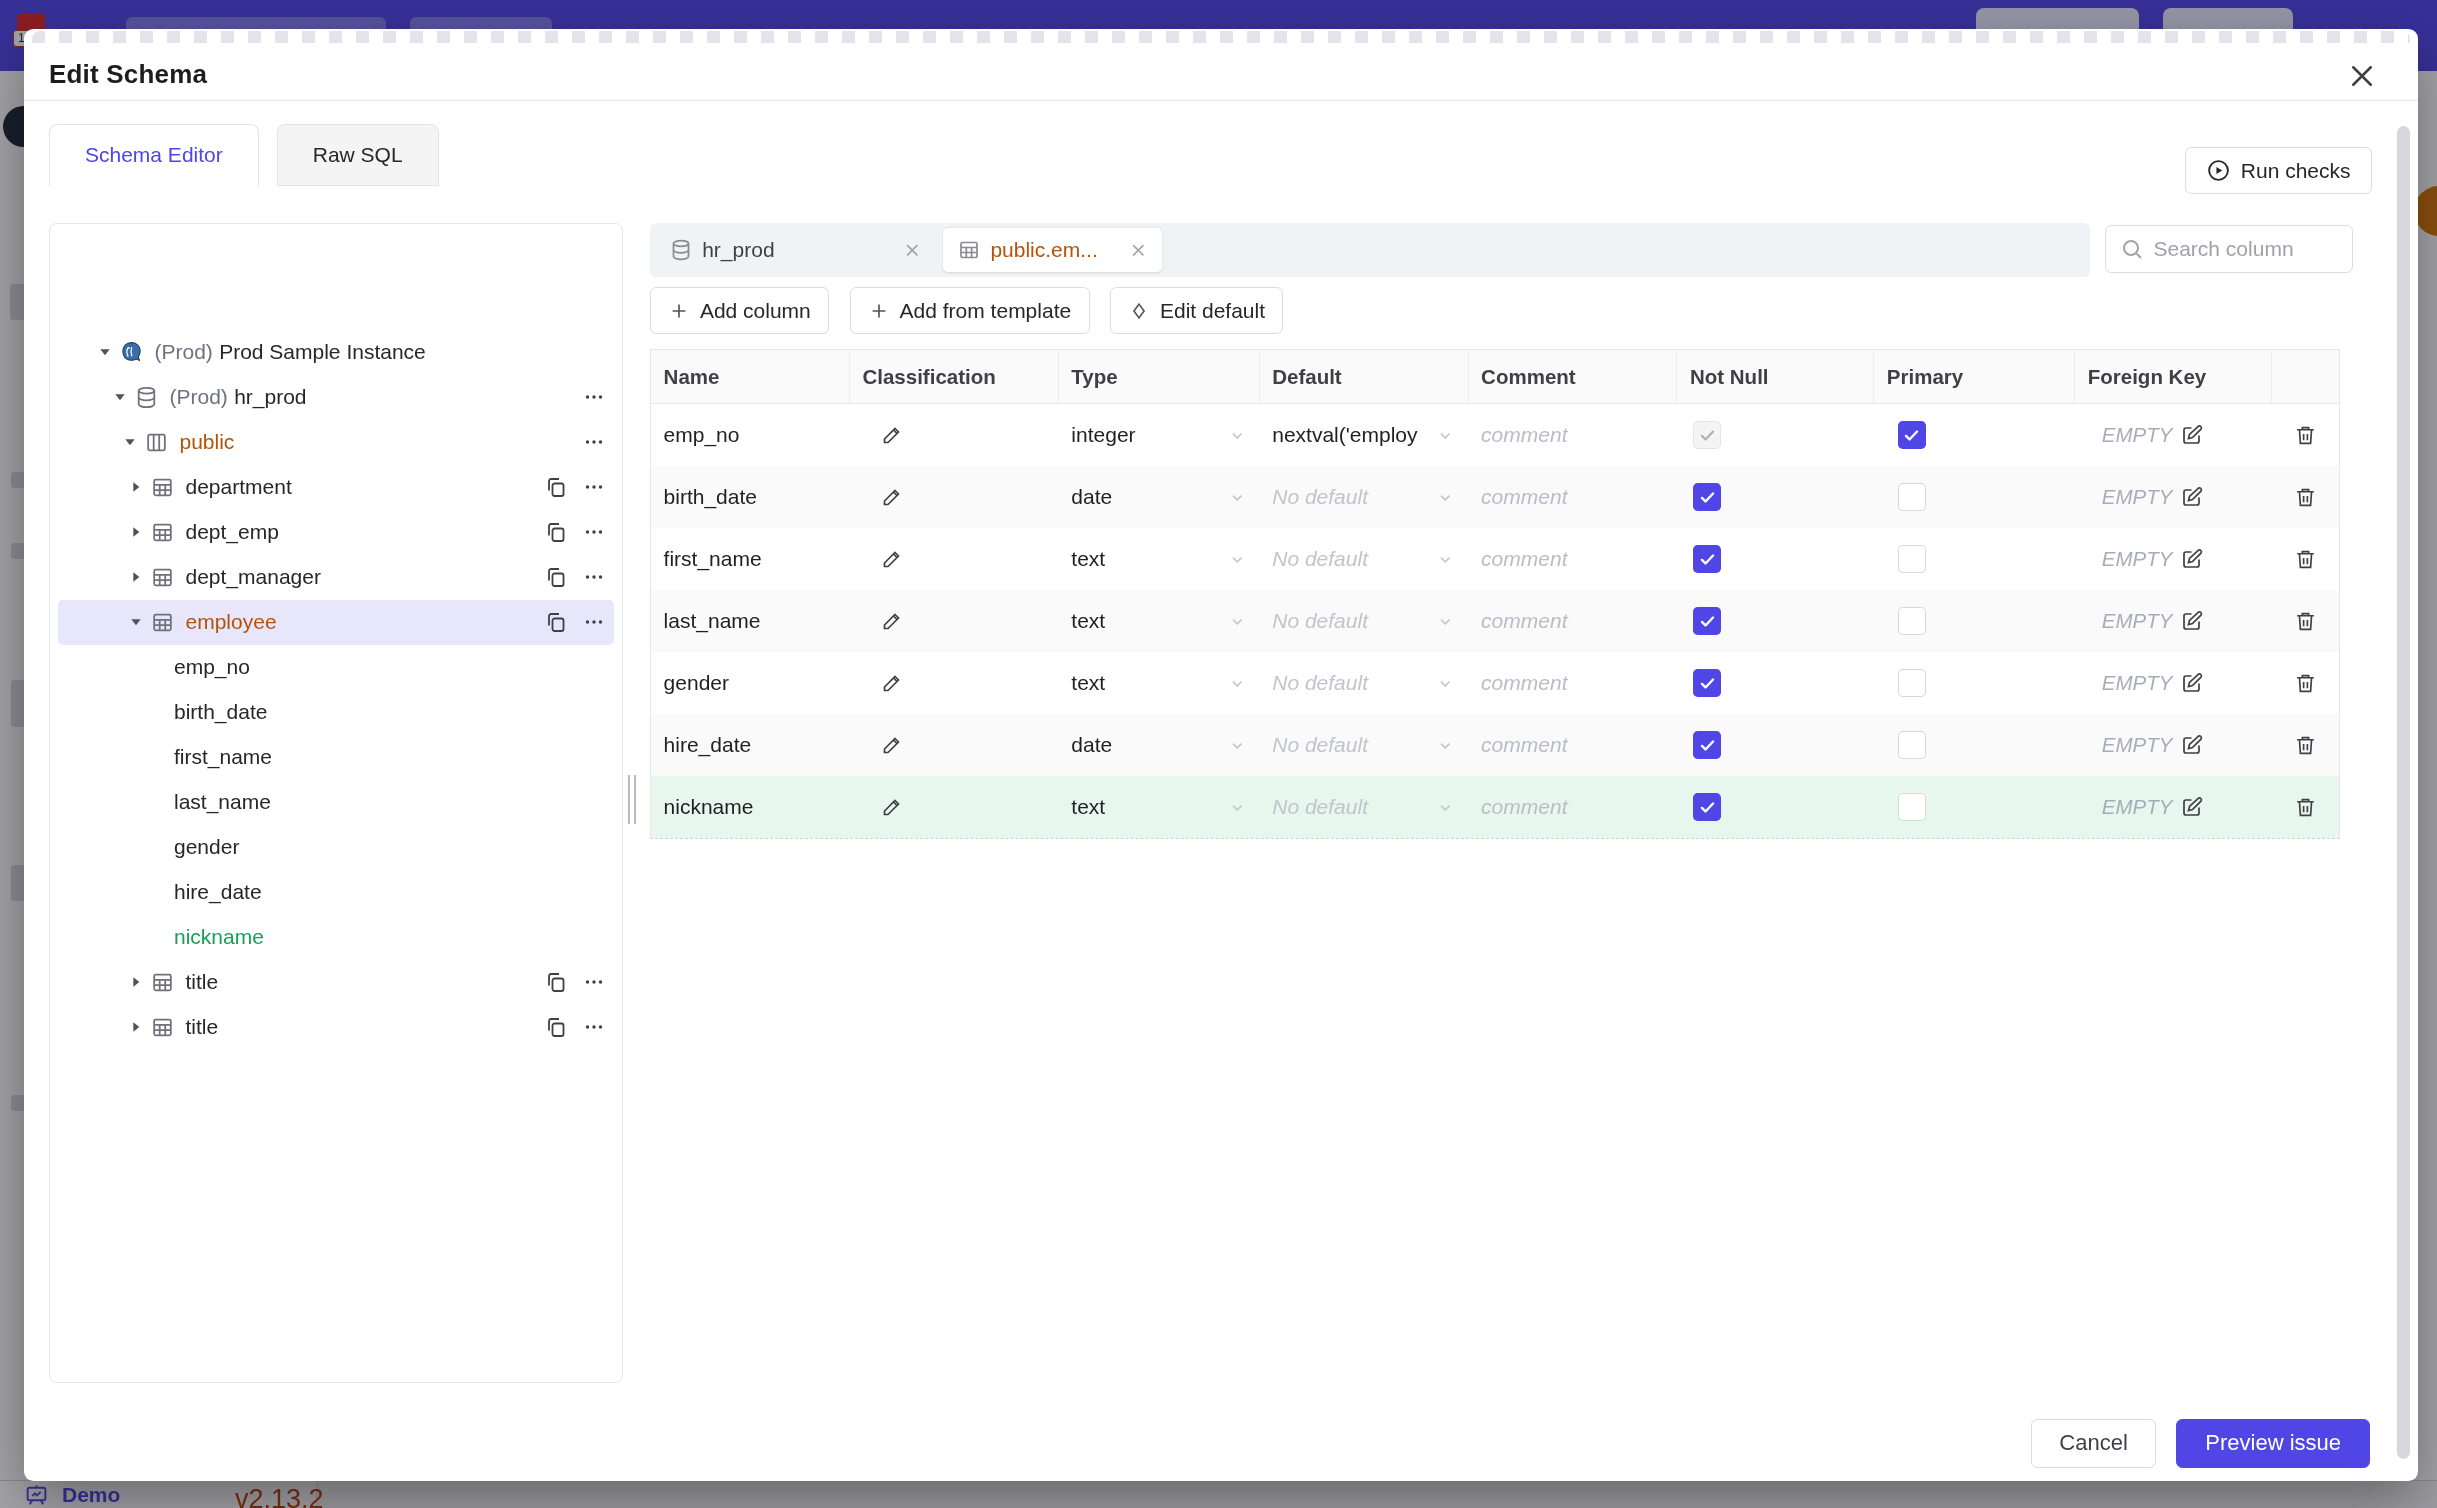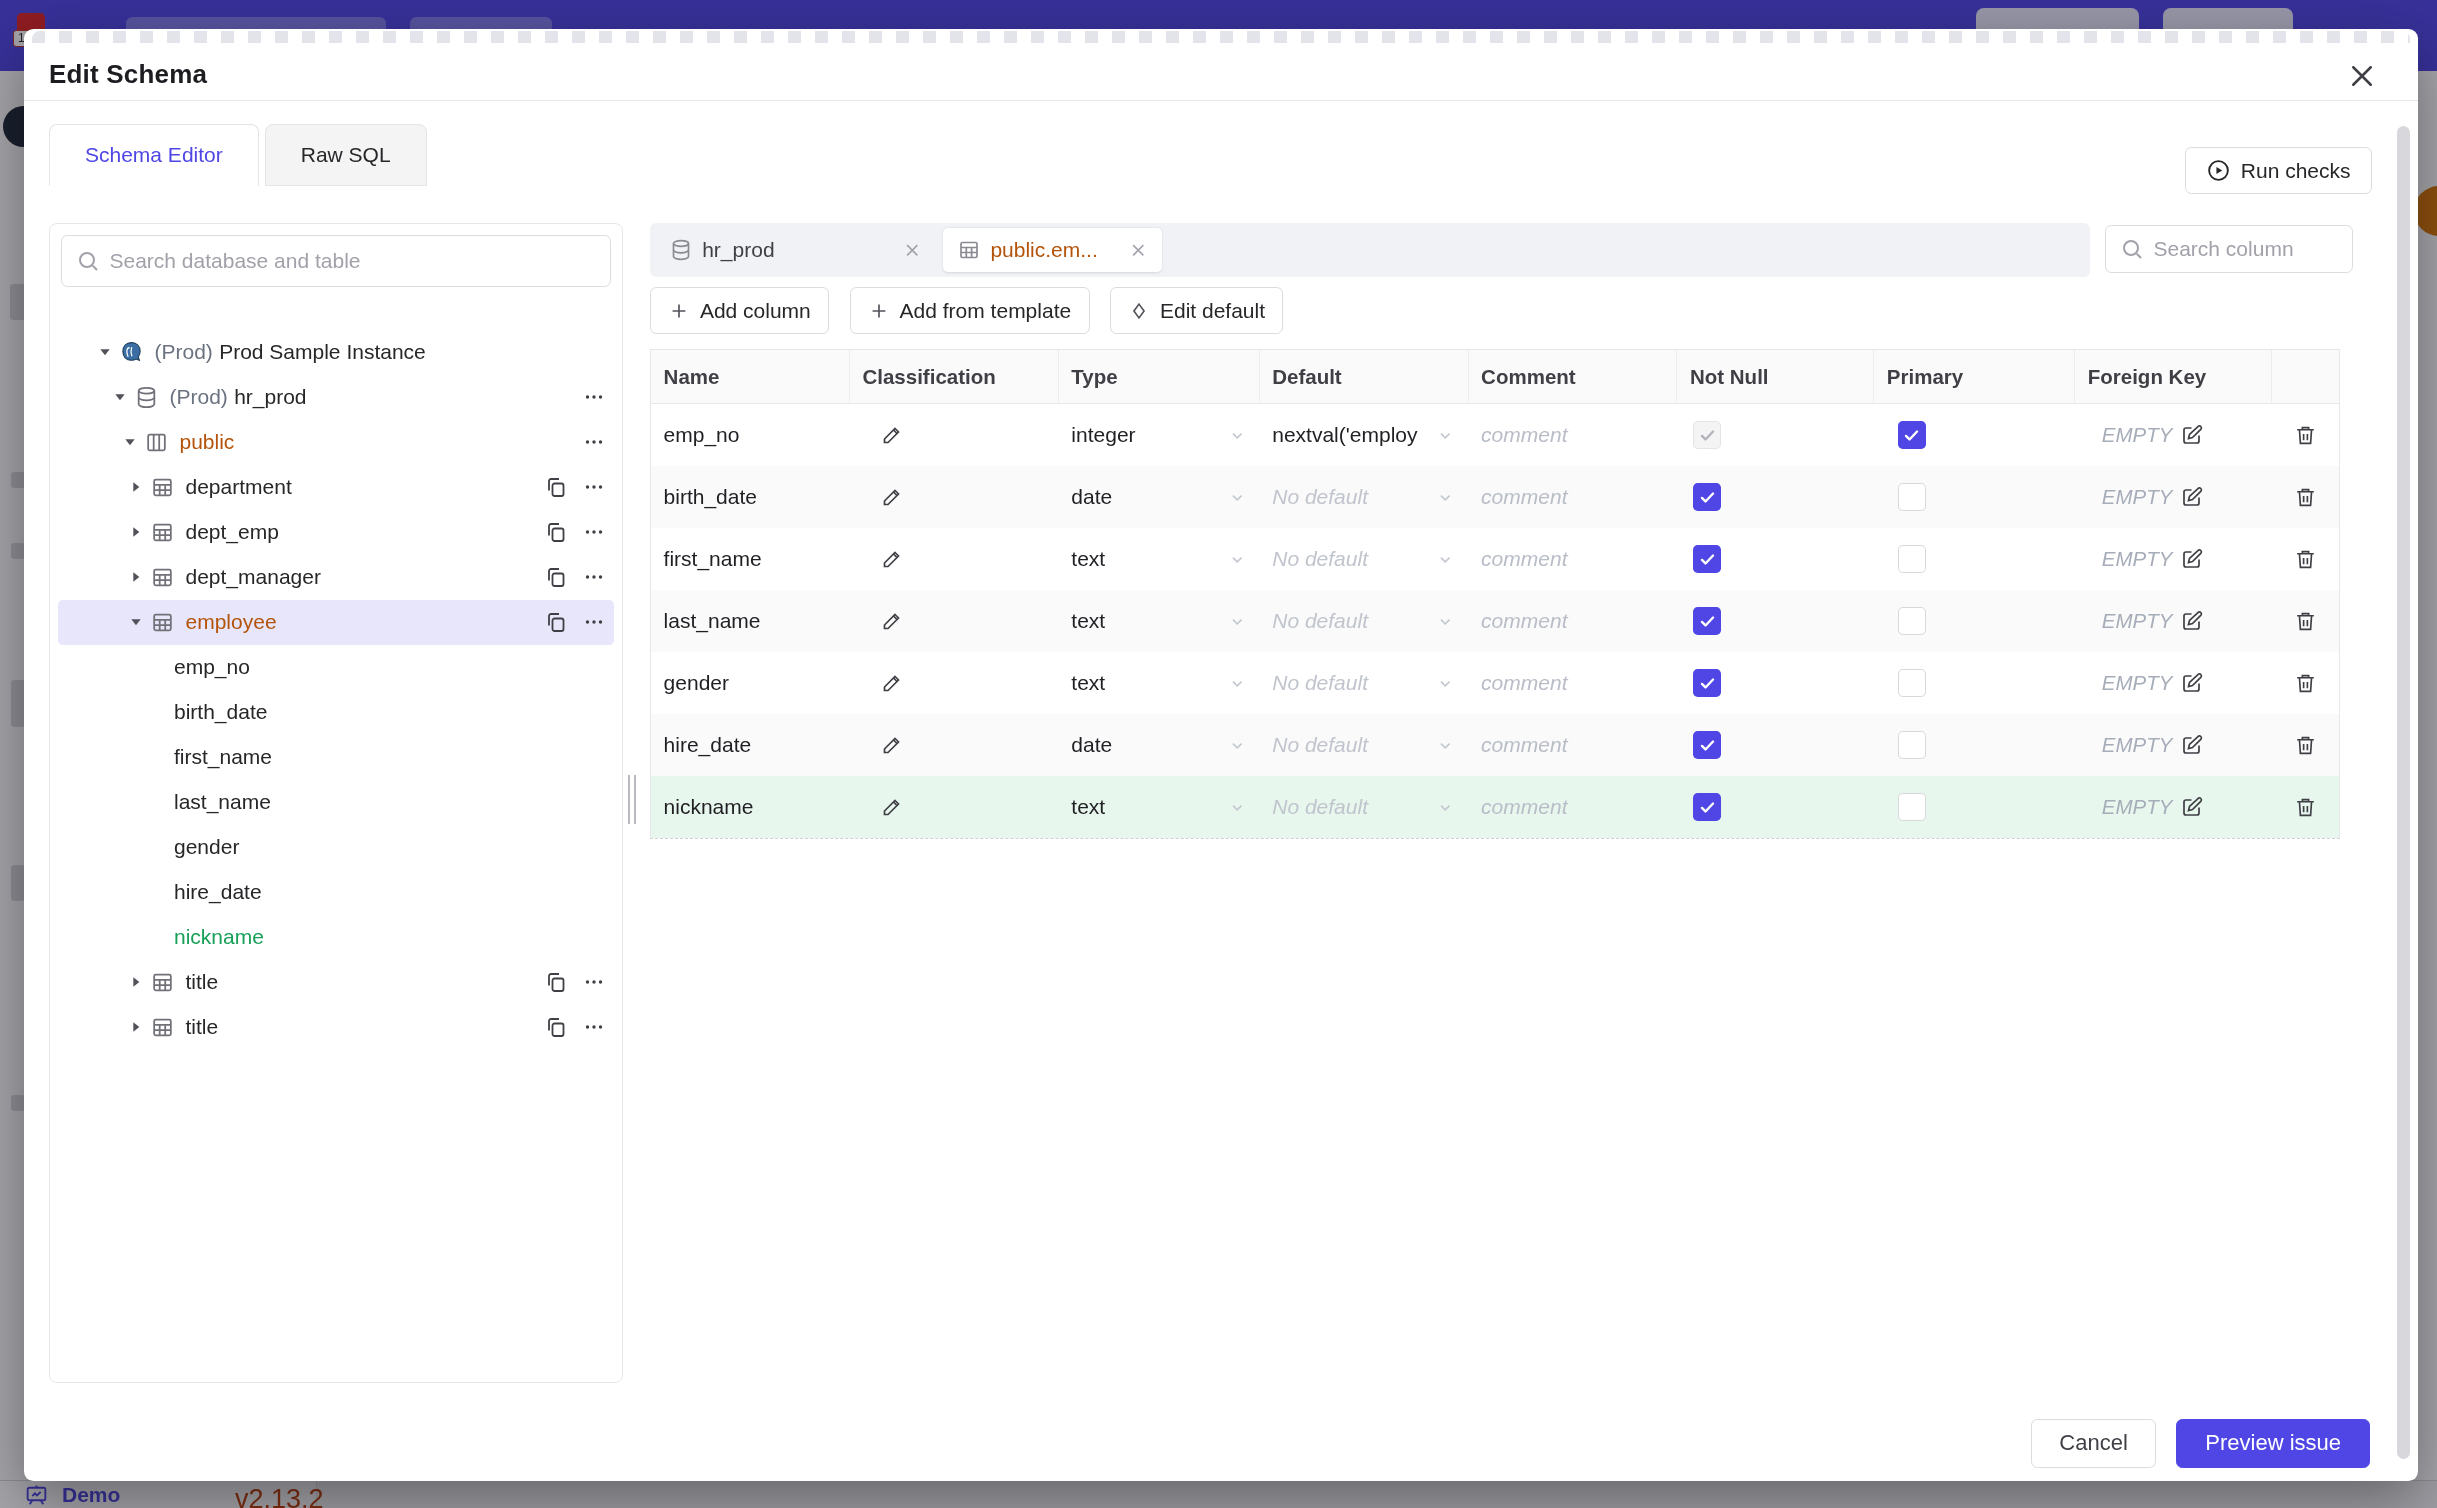--- a/index.html
+++ b/index.html
@@ -28,21 +28,21 @@
 
   
   .modal { position:absolute; left:24px; top:29px; width:2394px; height:1452px; background:#fff; border-radius:9.5px; box-shadow:0 19px 55px rgba(0,0,0,.35); }
   .modal-ghost-band { position:absolute; left:8px; right:8px; top:1.6px; height:12px; border-radius:8px 8px 0 0; background:repeating-linear-gradient(90deg, rgba(176,180,198,0.55) 0 12.6px, rgba(255,255,255,0) 12.6px 27px); opacity:.65; }
   .modal-title { position:absolute; left:25px; top:30px; font-size:26px; font-weight:600; color:#1c1c21; letter-spacing:0.2px; }
   .modal-close { position:absolute; right:36px; top:32px; width:35px; height:35px; color:#3f3f46; cursor:pointer; }
   .modal-close svg { width:30px; height:30px; }
   .hdr-divider { position:absolute; left:0; right:0; top:71px; height:0.8px; background:#e8e8ec; }
 
   
-  .tabs { position:absolute; left:25px; top:95px; display:flex; gap:6px; align-items:flex-end; }
+  .tabs { position:absolute; left:25px; top:95px; display:flex; gap:18px; align-items:flex-end; }
   .tab { height:62px; display:flex; align-items:center; justify-content:center; font-size:21px; border:0.8px solid #e4e4e7; border-radius:8px 8px 0 0; padding:0 35px; background:#f4f4f5; color:#27272a; cursor:pointer; }
   .tab.active { background:#fff; border-bottom-color:#fff; color:#4f46e5; }
   .btn { display:inline-flex; align-items:center; gap:9.5px; border:0.8px solid #dcdce0; background:#fff; border-radius:6.3px; font-size:21px; color:#27272a; cursor:pointer; }
   .run-checks { position:absolute; right:46px; top:118px; height:47px; padding:0 20.5px; }
   .run-checks svg { width:25px; height:25px; }
 
   
   .side-panel { position:absolute; left:25px; top:194px; width:574px; height:1160px; border:0.8px solid #e5e7eb; border-radius:8px; background:#fff; overflow:hidden; }
   .search-box { position:relative; margin:11px; height:52px; border:0.8px solid #dcdce0; border-radius:6.3px; display:flex; align-items:center; padding-left:14px; gap:9.5px; background:#fff; }
   .search-box svg { width:24px; height:24px; color:#a1a1aa; flex:none; }
@@ -174,27 +174,20 @@
       <span style="display:flex">
         <svg viewBox="0 0 24 24" fill="none" stroke="currentColor" stroke-width="1.8">
             <circle cx="12" cy="12" r="9"></circle>
             <path d="M10 8.6l5.6 3.4L10 15.4z" fill="currentColor" stroke="none"></path>
           </svg>
       </span>
       <span>Run checks</span>
     </button>
 
     <div class="side-panel">
-      <div class="search-box">
-        <svg viewBox="0 0 24 24" fill="none" stroke="currentColor" stroke-width="2">
-            <circle cx="11" cy="11" r="7"></circle>
-            <path d="M16.6 16.6L21 21"></path>
-          </svg>
-        <span class="search-placeholder">Search database and table</span>
-      </div>
       <div class="tree" id="tree">
           <div class="tree-row lv0">
             <span class="tree-chev">
               <svg viewBox="0 0 24 24">
                 <path d="M5 8h14l-7 9z" fill="currentColor"></path>
               </svg>
             </span>
             <span class="tree-icon">
               <svg viewBox="0 0 24 24">
                 <path d="M12 2.5c5.2 0 8.3 3.4 8.3 8.2 0 2.1-.7 4-1.8 5.4l1.1 3.4-3.3-1.2c-1.2.8-2.7 1.2-4.3 1.2-5.2 0-8.3-3.4-8.3-8.5S6.8 2.5 12 2.5z" fill="#3a6ea5" stroke="#1f3a54" stroke-width="1"></path>

